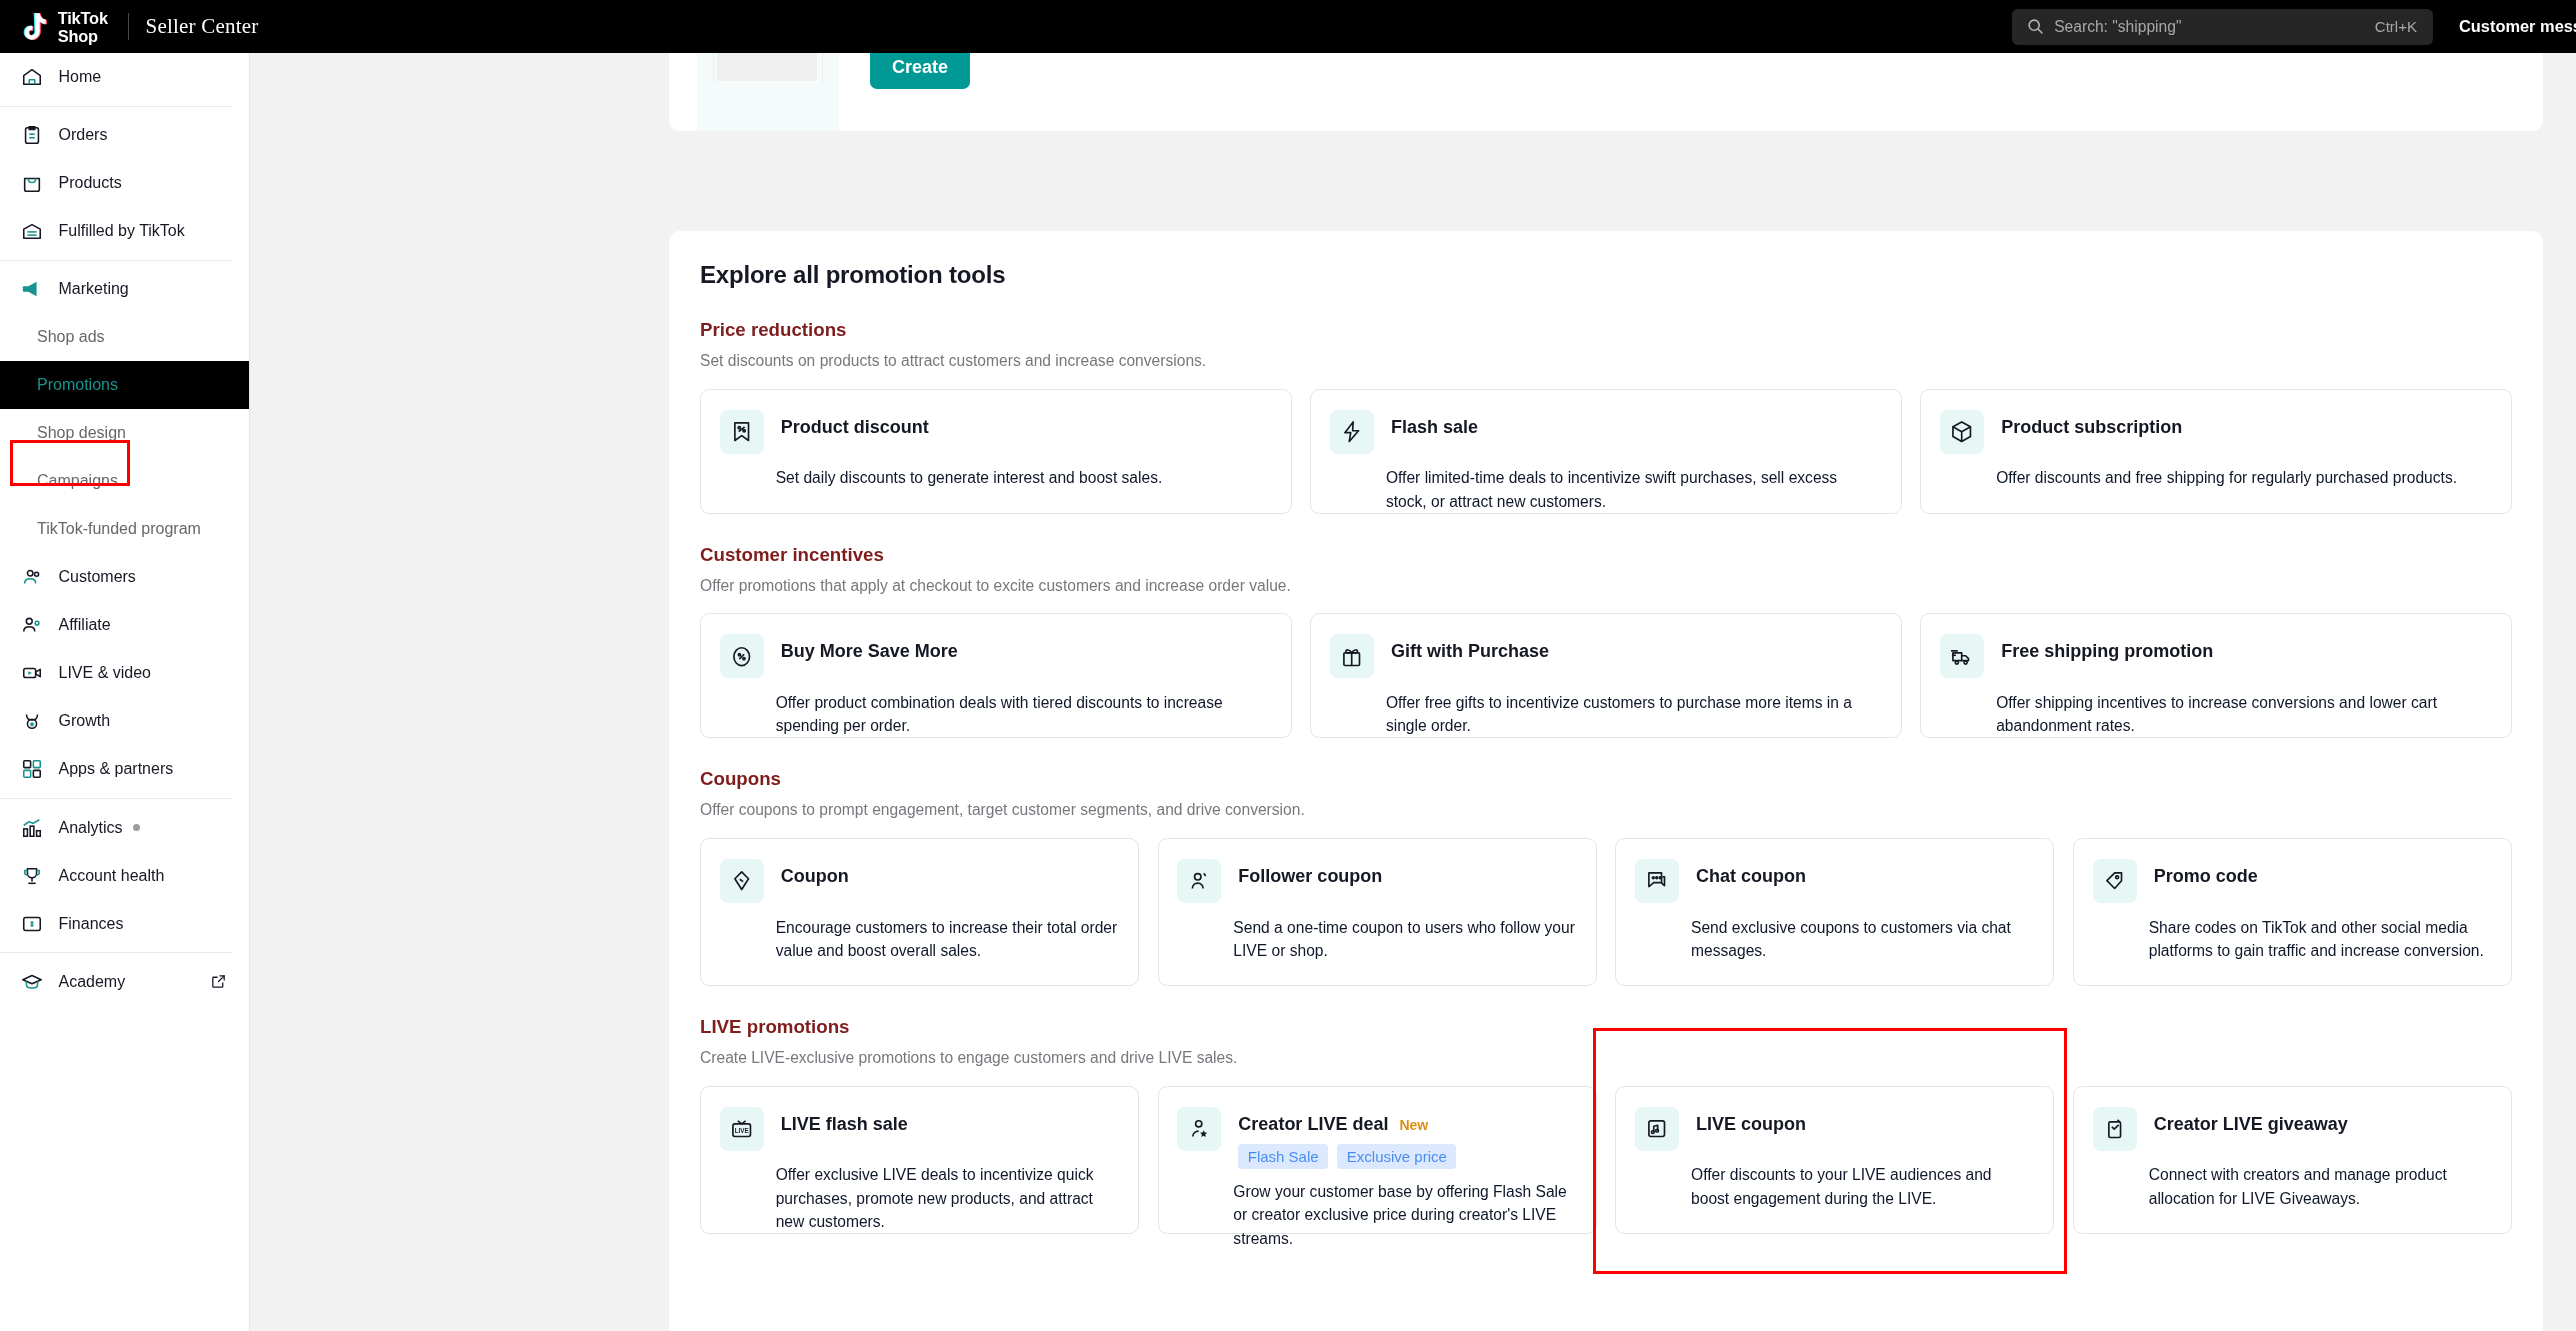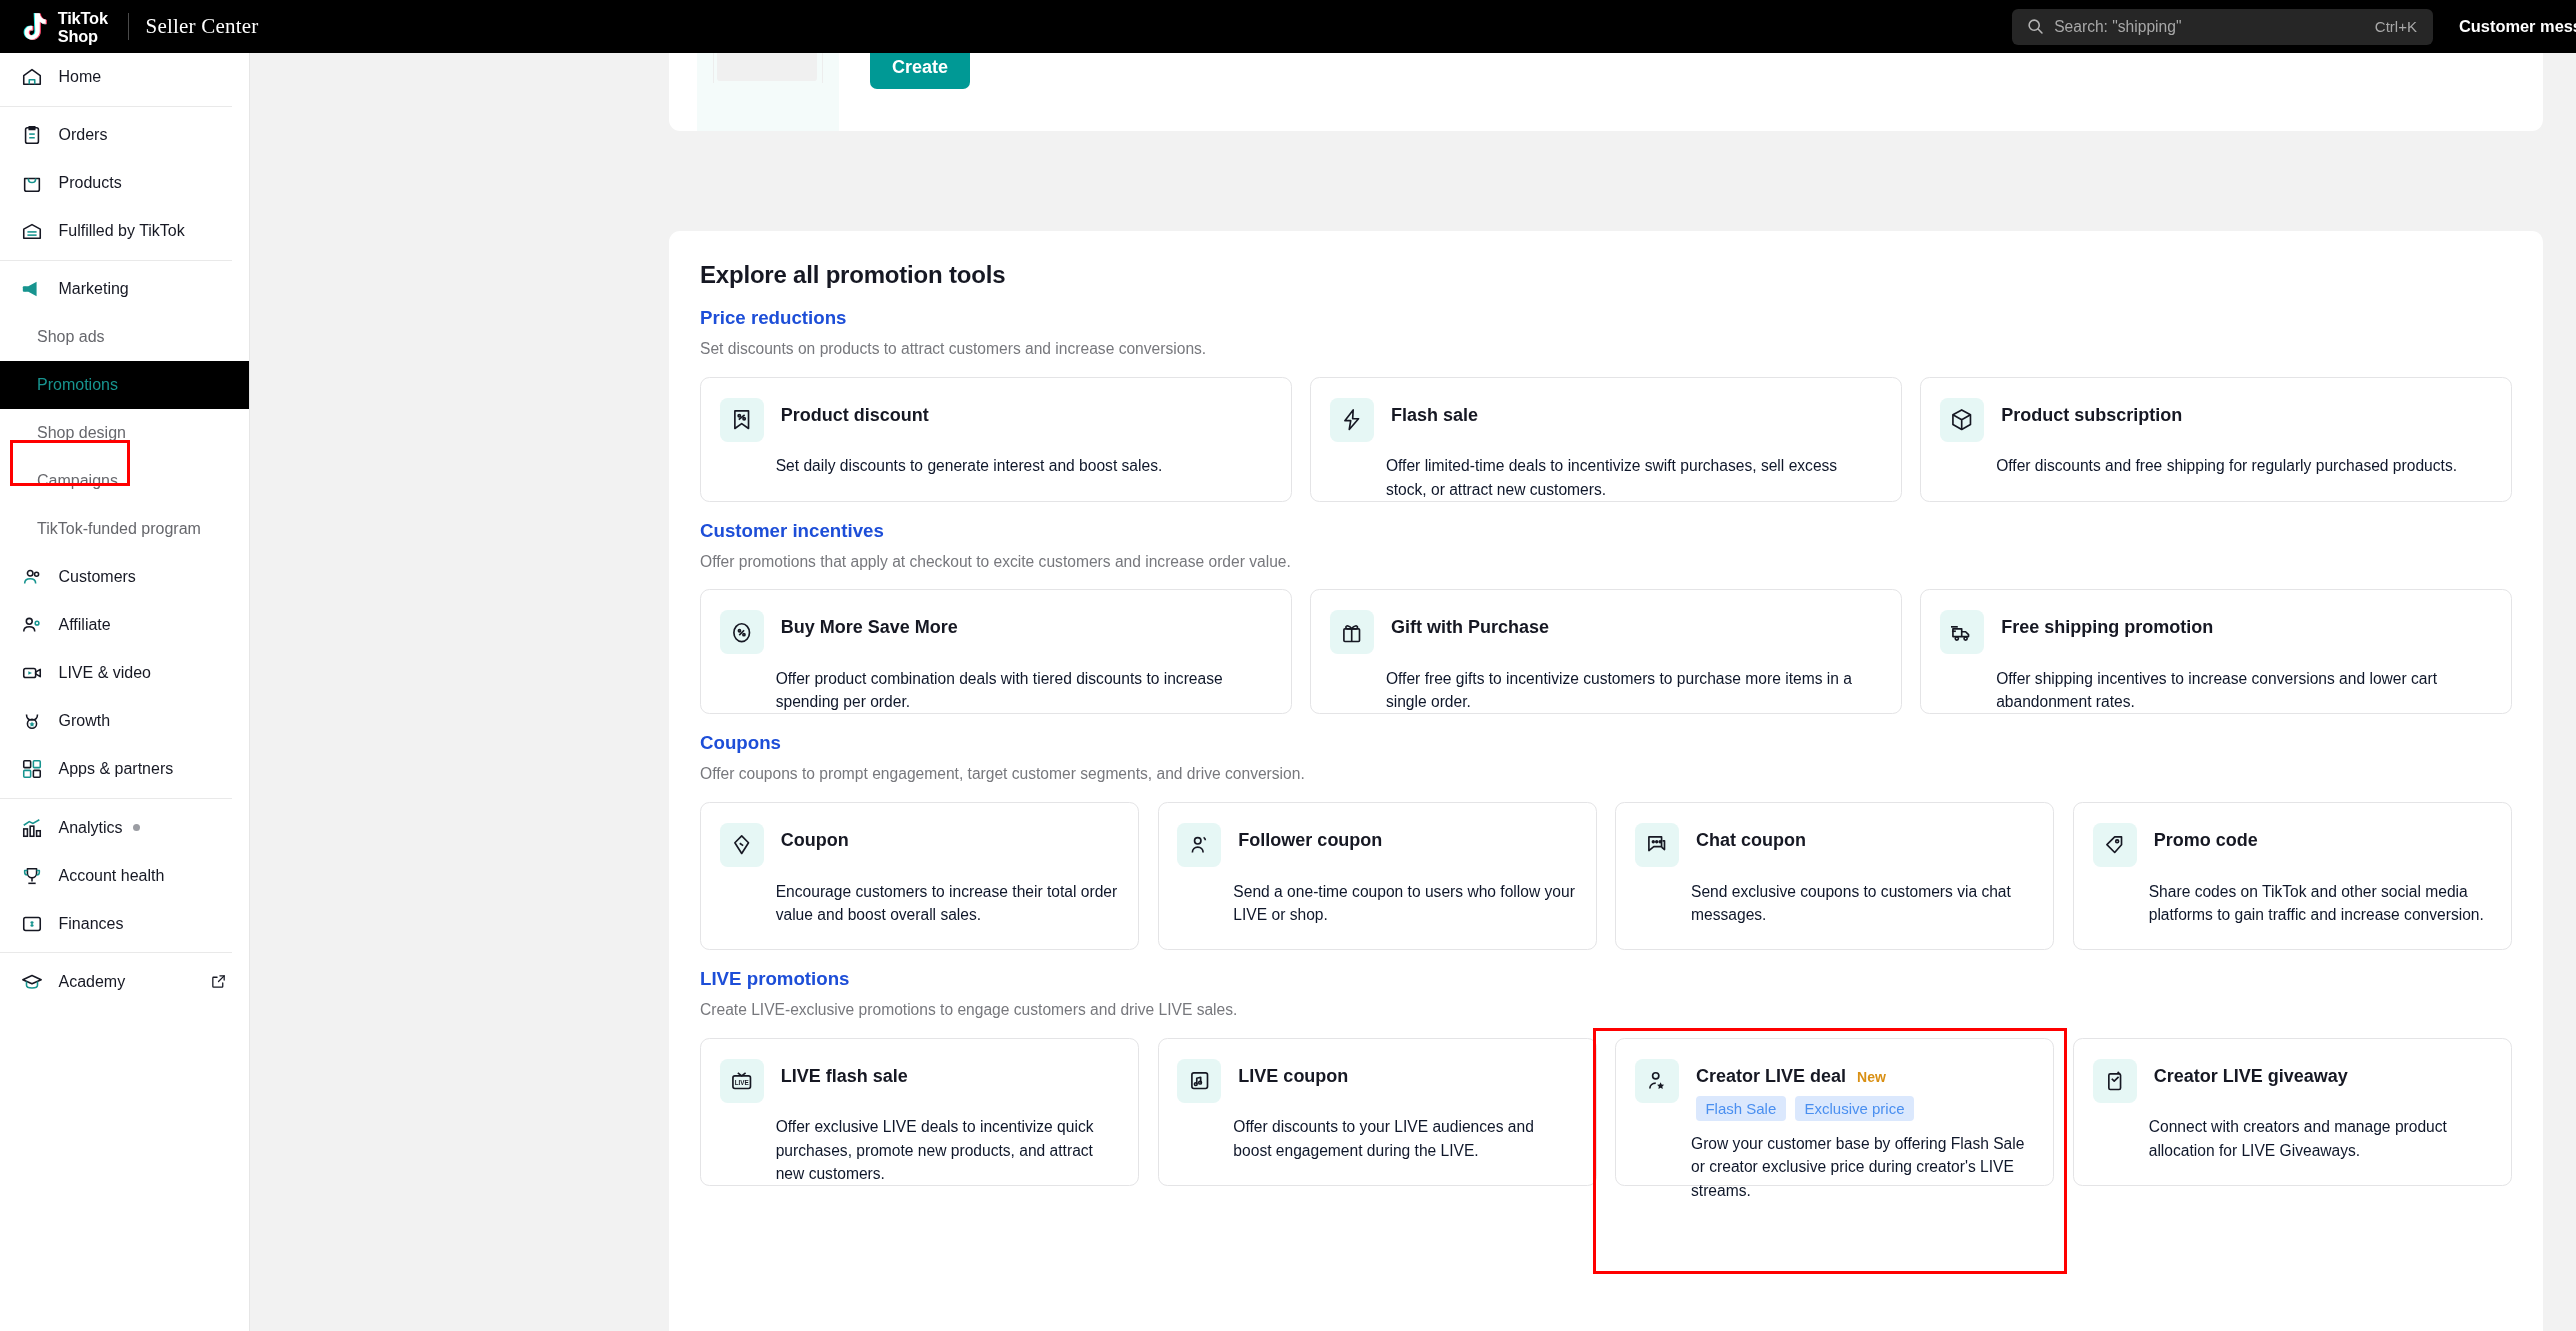--- a/index.html
+++ b/index.html
@@ -148,22 +148,22 @@
     position: absolute; left: 419px; top: 178px;
     width: 1874px; height: 1154px;
     background: #ffffff; border-radius: 11px;
     padding: 30px 31px 0 31px;
   }
   .explore-title {
     font-size: 24px; font-weight: 700; color: #161823;
     letter-spacing: -0.2px;
   }
   .sec-title {
-    font-size: 18.7px; font-weight: 700; color: #1d4ed8;
-    margin-top: 18px;
+    font-size: 18.7px; font-weight: 700; color: #7f1d1d;
+    margin-top: 30px;
   }
   .sec-desc {
     font-size: 15.6px; color: #77787d; margin-top: 11px;
   }
   .card-row {
     display: flex; gap: 18.7px; margin-top: 18.7px;
   }
   .pcard {
     background: #ffffff;
     border: 0.8px solid #e4e4e6;
@@ -672,62 +672,62 @@
               <span class="pcard-title">LIVE flash sale</span>
             </div>
           </div>
         </div>
         <div class="pcard-desc">Offer exclusive LIVE deals to incentivize quick purchases, promote new products, and attract new customers.</div>
       </div>
 
       <div class="pcard">
         <div class="pcard-head">
           <span class="pcard-icon">
+            <svg width="23.4" height="23.4" viewBox="0 0 24 24" fill="none" stroke="#161823" stroke-width="1.7">
+              <circle cx="11" cy="7" r="3.2"></circle>
+                <path d="M5 20c0-3.3 2.7-5.5 6-5.5"></path>
+              <path d="M16 13.5l1.1 2.3 2.5.4-1.8 1.8.4 2.5-2.2-1.2-2.2 1.2.4-2.5-1.8-1.8 2.5-.4z" fill="#161823" stroke="none"></path>
+            </svg>
+          </span>
+          <div class="pcard-titlewrap">
+            <div class="pcard-titleline">
+              <span class="pcard-title">Creator LIVE deal</span>
+              <span class="new-badge">New</span>
+            </div>
+            <div class="tag-row">
+              <span class="tag">Flash Sale</span>
+              <span class="tag">Exclusive price</span>
+            </div>
+          </div>
+        </div>
+        <div class="pcard-desc with-tags">Grow your customer base by offering Flash Sale or creator exclusive price during creator's LIVE streams.</div>
+      </div>
+
+      <div class="pcard">
+        <div class="pcard-head">
+          <span class="pcard-icon">
             <svg width="23.4" height="23.4" viewBox="0 0 24 24" fill="none" stroke="#161823" stroke-width="1.7" stroke-linejoin="round">
               <rect x="4" y="4" width="16" height="16" rx="2"></rect>
               <path d="M9 15.5V9.5l4-1v5.5"></path>
                 <circle cx="8" cy="15.5" r="1.4"></circle>
                 <circle cx="12.4" cy="14" r="1.4"></circle>
             </svg>
           </span>
           <div class="pcard-titlewrap">
             <div class="pcard-titleline">
               <span class="pcard-title">LIVE coupon</span>
             </div>
           </div>
         </div>
         <div class="pcard-desc">Offer discounts to your LIVE audiences and boost engagement during the LIVE.</div>
       </div>
 
       <div class="pcard">
         <div class="pcard-head">
           <span class="pcard-icon">
-            <svg width="23.4" height="23.4" viewBox="0 0 24 24" fill="none" stroke="#161823" stroke-width="1.7">
-              <circle cx="11" cy="7" r="3.2"></circle>
-                <path d="M5 20c0-3.3 2.7-5.5 6-5.5"></path>
-              <path d="M16 13.5l1.1 2.3 2.5.4-1.8 1.8.4 2.5-2.2-1.2-2.2 1.2.4-2.5-1.8-1.8 2.5-.4z" fill="#161823" stroke="none"></path>
-            </svg>
-          </span>
-          <div class="pcard-titlewrap">
-            <div class="pcard-titleline">
-              <span class="pcard-title">Creator LIVE deal</span>
-              <span class="new-badge">New</span>
-            </div>
-            <div class="tag-row">
-              <span class="tag">Flash Sale</span>
-              <span class="tag">Exclusive price</span>
-            </div>
-          </div>
-        </div>
-        <div class="pcard-desc with-tags">Grow your customer base by offering Flash Sale or creator exclusive price during creator's LIVE streams.</div>
-      </div>
-
-      <div class="pcard">
-        <div class="pcard-head">
-          <span class="pcard-icon">
             <svg width="23.4" height="23.4" viewBox="0 0 24 24" fill="none" stroke="#161823" stroke-width="1.7" stroke-linejoin="round">
               <rect x="6" y="5" width="12" height="16" rx="1.5"></rect>
                 <path d="M9 10l2.5 2.5L16 8"></path>
                 <path d="M15 3l2 2"></path>
             </svg>
           </span>
           <div class="pcard-titlewrap">
             <div class="pcard-titleline">
               <span class="pcard-title">Creator LIVE giveaway</span>
             </div>

